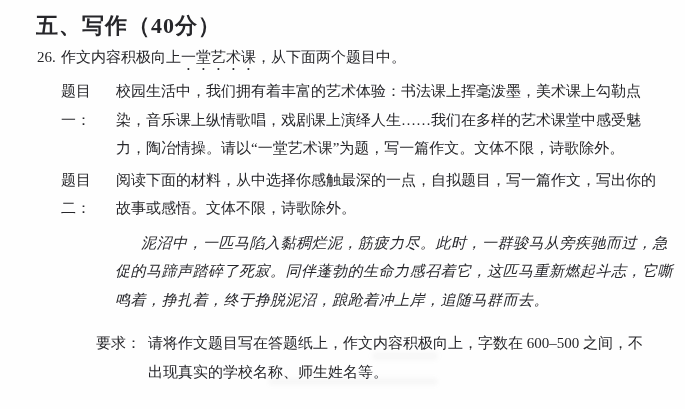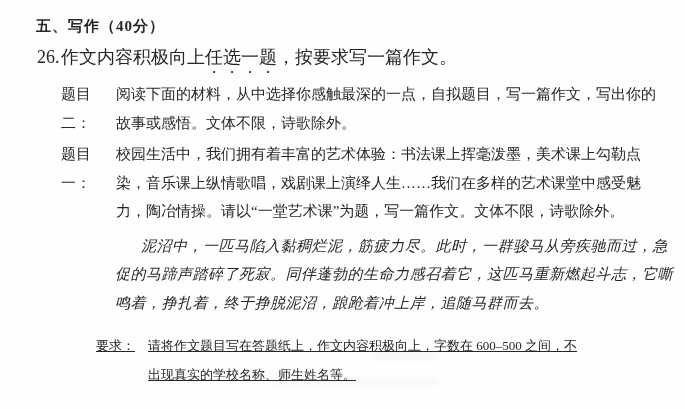--- a/index.html
+++ b/index.html
@@ -11,29 +11,29 @@
     position: relative;
     width: 685px;
     height: 409px;
     background: #fefefe;
     color: #26262a;
     font-family: "Liberation Serif", "DejaVu Serif", serif;
     overflow: hidden;
   }
   .section-heading {
     margin: 14px 0 0 36px;
-    font-size: 15px;
+    font-size: 22px;
     font-weight: bold;
     line-height: 24px;
     letter-spacing: 1px;
   }
   .question-line {
     margin: 6px 12px 0 37px;
     display: flex;
-    font-size: 18px;
+    font-size: 15px;
     line-height: 26px;
   }
   .question-number {
     flex: none;
     width: 24px;
   }
   .emphasized {
     text-emphasis: filled dot #26262a;
     text-emphasis-position: under right;
     -webkit-text-emphasis: filled dot #26262a;
@@ -61,23 +61,22 @@
     line-height: 28.5px;
     white-space: pre-line;
     text-indent: 26px;
     font-style: italic;
     letter-spacing: 0.5px;
   }
   .requirements-block {
     margin: 15px 0 0 96px;
     width: 556px;
     display: flex;
-    font-size: 13px;
+    font-size: 15px;
     line-height: 28.5px;
-    text-decoration: underline;
   }
   .requirements-label {
     flex: none;
     width: 52px;
   }
   .requirements-text {
     flex: 1;
     white-space: pre-line;
   }
   .scan-artifact {
@@ -91,34 +90,34 @@
 </style>
 </head>
 <body>
 
 <div class="page">
 
   <div class="section-heading">五、写作（40分）</div>
 
   <div class="question-line">
     <span class="question-number">26.</span>
-    <span class="question-text"><span>作文内容积极向上</span><span class="emphasized">任选一题</span><span>，按要求写一篇作文。</span></span>
-  </div>
-
-  <div class="topic-block">
-    <span class="topic-label">题目二：</span>
-    <span class="topic-text">阅读下面的材料，从中选择你感触最深的一点，自拟题目，写一篇作文，写出你的
-故事或感悟。文体不限，诗歌除外。</span>
+    <span class="question-text"><span>作文内容积极向上</span><span class="emphasized">一堂艺术课</span><span>，从下面两个题目中。</span></span>
   </div>
 
   <div class="topic-block">
     <span class="topic-label">题目一：</span>
     <span class="topic-text">校园生活中，我们拥有着丰富的艺术体验：书法课上挥毫泼墨，美术课上勾勒点
 染，音乐课上纵情歌唱，戏剧课上演绎人生……我们在多样的艺术课堂中感受魅
 力，陶冶情操。请以“一堂艺术课”为题，写一篇作文。文体不限，诗歌除外。</span>
+  </div>
+
+  <div class="topic-block">
+    <span class="topic-label">题目二：</span>
+    <span class="topic-text">阅读下面的材料，从中选择你感触最深的一点，自拟题目，写一篇作文，写出你的
+故事或感悟。文体不限，诗歌除外。</span>
   </div>
 
   <div class="material-paragraph">泥沼中，一匹马陷入黏稠烂泥，筋疲力尽。此时，一群骏马从旁疾驰而过，急
 促的马蹄声踏碎了死寂。同伴蓬勃的生命力感召着它，这匹马重新燃起斗志，它嘶
 鸣着，挣扎着，终于挣脱泥沼，踉跄着冲上岸，追随马群而去。</div>
 
   <div class="requirements-block">
     <span class="requirements-label">要求：</span>
     <span class="requirements-text">请将作文题目写在答题纸上，作文内容积极向上，字数在 600–500 之间，不
 出现真实的学校名称、师生姓名等。</span>

